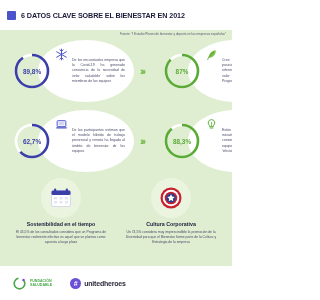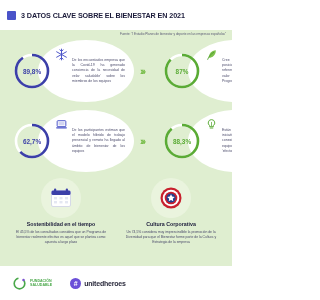--- a/index.html
+++ b/index.html
@@ -98,21 +98,21 @@
   }
   .logo2-text{font-size:7px;font-weight:bold;color:#2b2b3d;letter-spacing:-0.2px;}
 </style>
 </head>
 <body>
 
 <div class="page">
 
   <div class="header">
     <div class="header-sq"></div>
-    <div class="header-title">3 DATOS CLAVE SOBRE EL BIENESTAR EN 2021</div>
+    <div class="header-title">6 DATOS CLAVE SOBRE EL BIENESTAR EN 2012</div>
   </div>
 
   <div class="green">
 
     <div class="source">Fuente: "I Estudio Planes de bienestar y deporte en las empresas españolas"</div>
 
     <div class="stats">
 
       <div class="stat-row">
 

